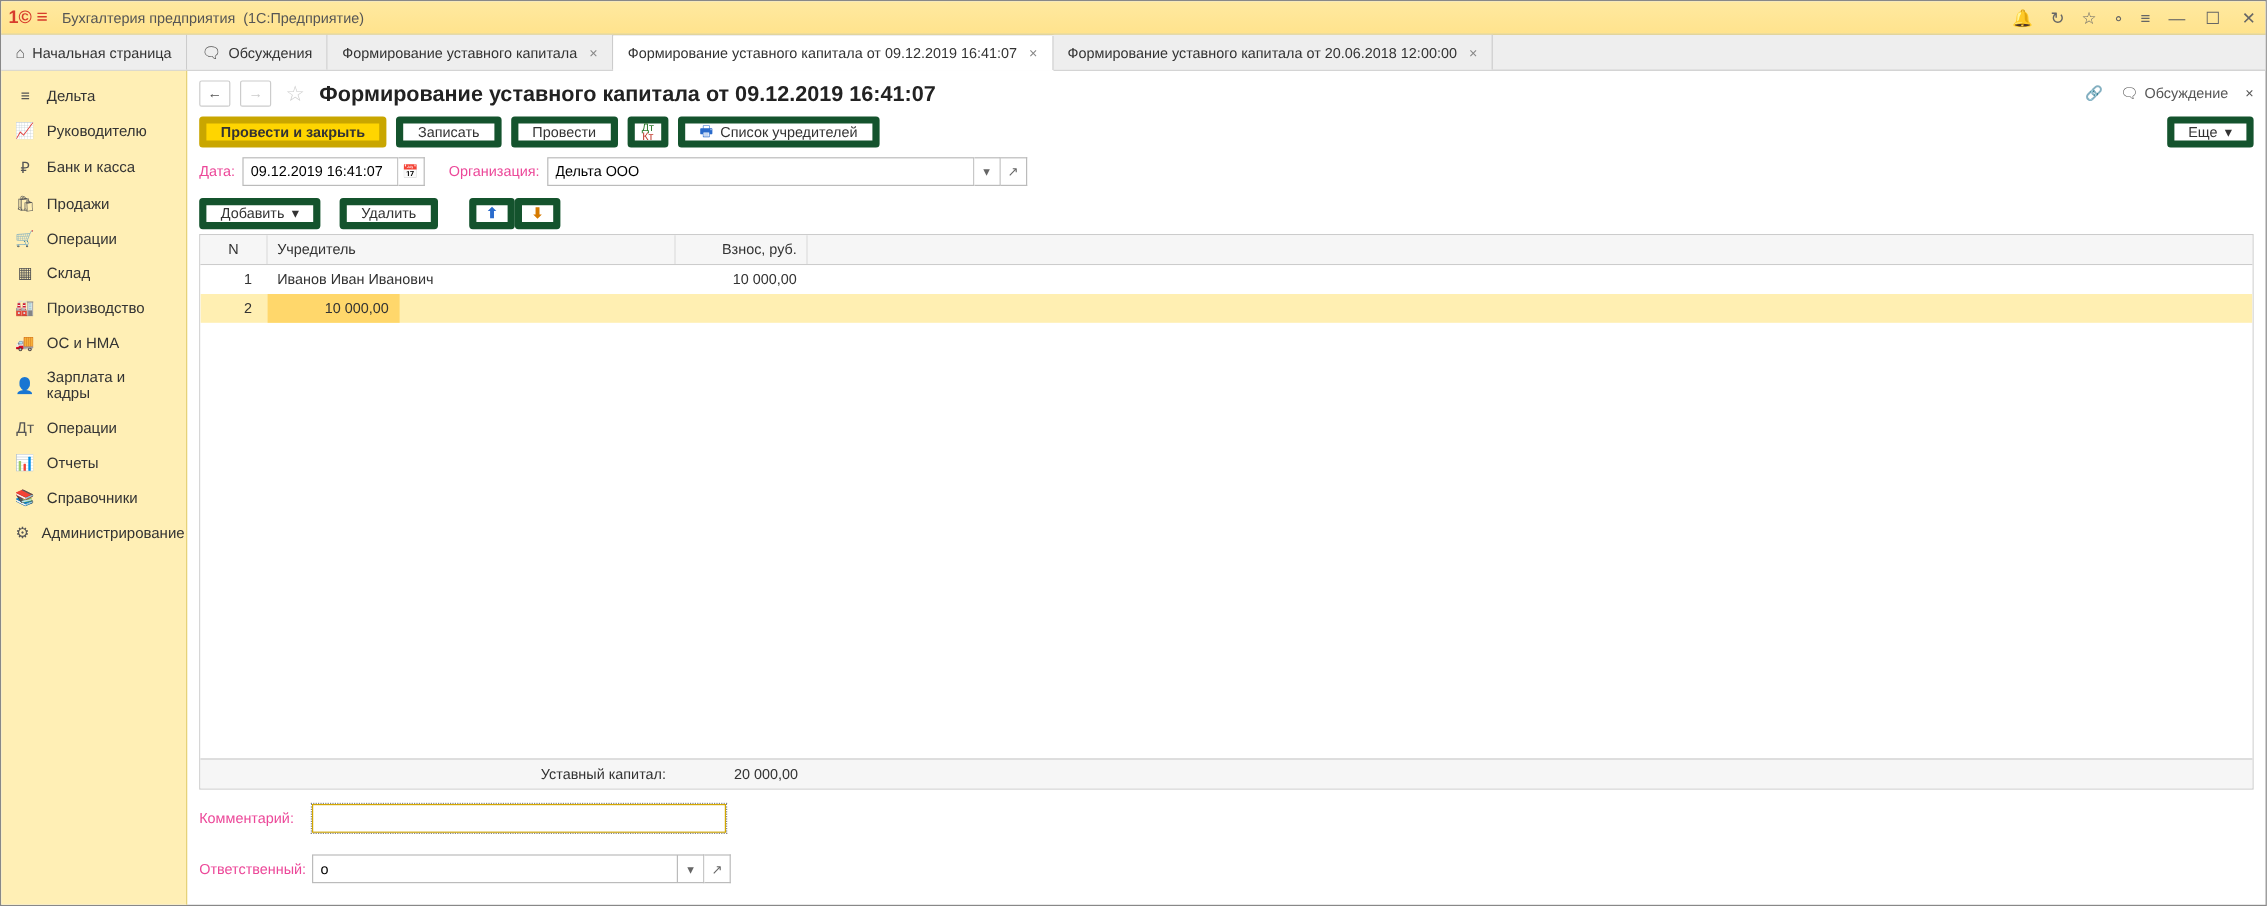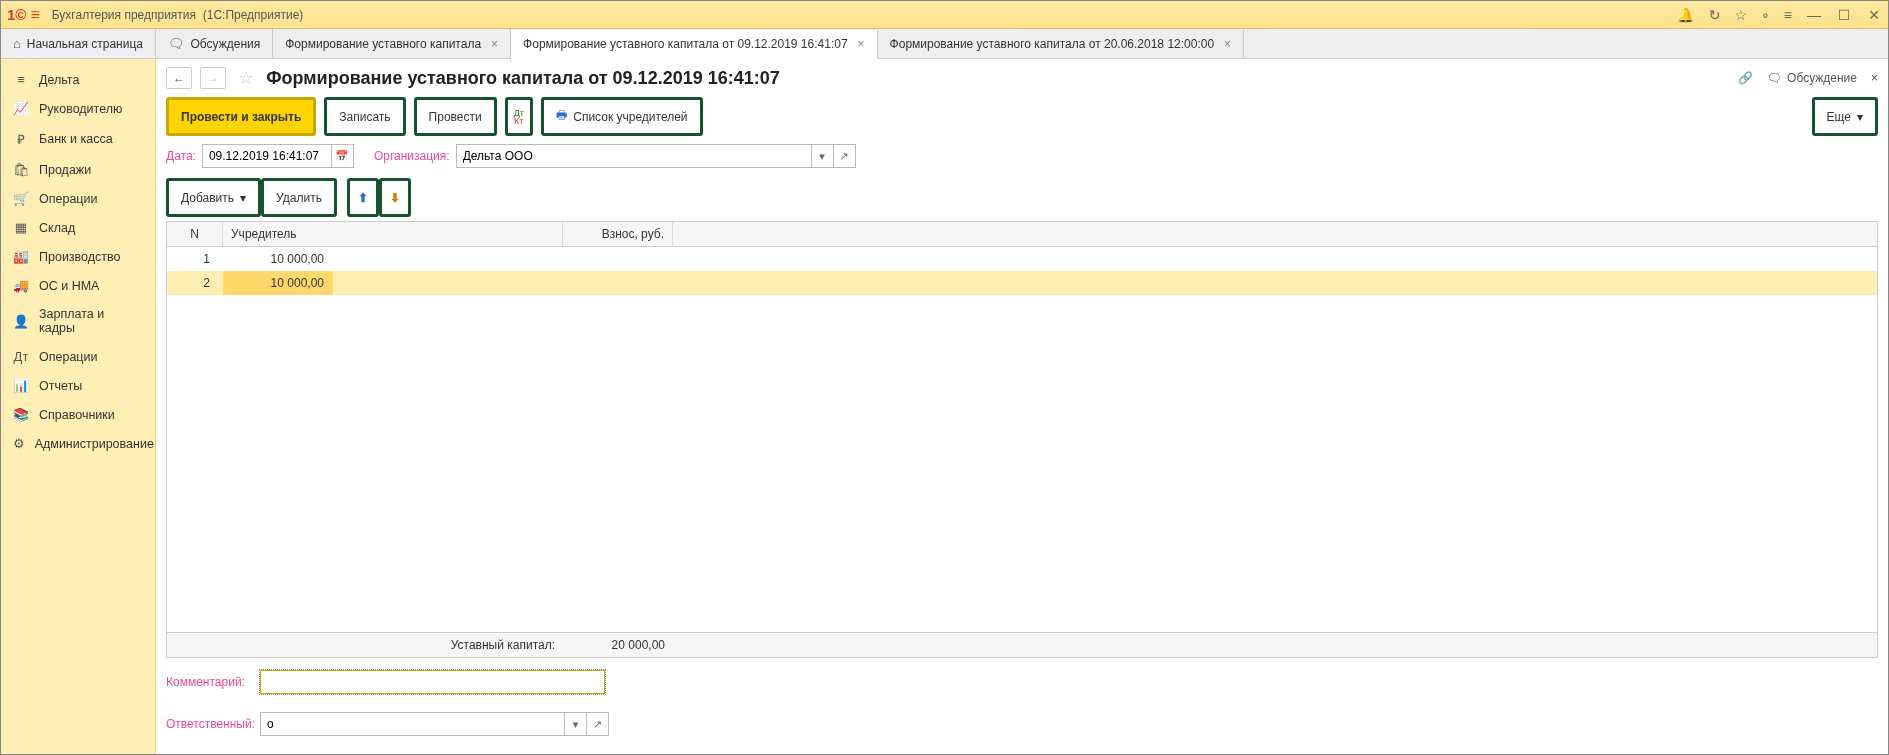--- a/index.html
+++ b/index.html
@@ -33,39 +33,39 @@
 
 .header-row { display: flex; align-items: center; gap: 8px; margin-bottom: 8px; }
 .navarrow { width: 26px; height: 22px; border: 1px solid #ccc; background: #fff; display: inline-flex; align-items: center; justify-content: center; color: #555; cursor: pointer; border-radius: 2px; }
 .star { color: #ccc; font-size: 18px; margin: 0 4px; cursor: pointer; }
 .page-title { font-size: 18px; font-weight: 600; color: #222; }
 .header-right { margin-left: auto; display: flex; align-items: center; gap: 14px; color: #555; }
 .header-right .lnk { display: flex; align-items: center; gap: 5px; cursor: pointer; font-size: 12px; }
 
 
 .toolbar { display: flex; align-items: center; gap: 8px; margin-bottom: 8px; }
-.btn { height: 39px; padding: 0 12px; border: 3px solid #14532d; background: #fff; border-radius: 3px; font-size: 12px; color: #333; display: inline-flex; align-items: center; gap: 6px; cursor: pointer; }
+.btn { height: 26px; padding: 0 12px; border: 6px solid #14532d; background: #fff; border-radius: 3px; font-size: 12px; color: #333; display: inline-flex; align-items: center; gap: 6px; cursor: pointer; }
 .btn.primary { background: #ffd500; border-color: #c9a600; font-weight: bold; }
 .btn.icon-only { padding: 0 6px; }
 .toolbar-right { margin-left: auto; }
 .dtkt { font-size: 9px; line-height: 8px; display: inline-flex; flex-direction: column; }
 .dtkt .dt { color: #2b7a2b; }
 .dtkt .kt { color: #c0392b; }
 
 
 .formline { display: flex; align-items: center; gap: 6px; margin-bottom: 10px; }
 .lbl { color: #ec4899; font-size: 12px; }
 .input { height: 24px; border: 1px solid #bbb; padding: 0 6px; font-size: 12px; background: #fff; }
 .input-group { display: flex; }
 .input-group .addon { width: 22px; height: 24px; border: 1px solid #bbb; border-left: none; display: flex; align-items: center; justify-content: center; background: #fff; color: #666; cursor: pointer; font-size: 11px; }
 .date-field { width: 130px; }
 .org-field { width: 356px; }
 
 
-.tbltoolbar { display: flex; align-items: center; gap: 0; margin-bottom: 4px; }
+.tbltoolbar { display: flex; align-items: center; gap: 16px; margin-bottom: 4px; }
 .updown { display: flex; gap: 0; margin-left: 10px; }
 .updown .btn { padding: 0 8px; color: #2a6bcc; font-weight: bold; }
 .updown .btn.dn { color: #d67a00; }
 
 
 .grid { border: 1px solid #ccc; flex: 1; display: flex; flex-direction: column; min-height: 300px; }
 .ghead { display: flex; background: #f6f6f6; border-bottom: 1px solid #ccc; }
 .ghead .cell { padding: 5px 8px; border-right: 1px solid #ddd; font-size: 12px; color: #333; }
 .col-n { width: 56px; text-align: center; }
 .col-founder { width: 340px; }
@@ -258,20 +258,21 @@
     <div class="grid">
       <div class="ghead">
         <div class="cell col-n">N</div>
         <div class="cell col-founder">Учредитель</div>
         <div class="cell col-amount">Взнос, руб.</div>
         <div class="cell" style="flex:1;border-right:none;"></div>
       </div>
       <div class="gbody">
         <div class="grow">
           <div class="cell col-n">1</div>
+          <div class="cell col-founder">Иванов Иван Иванович</div>
           <div class="cell col-amount">10 000,00</div>
         </div>
         <div class="grow selected">
           <div class="cell col-n">2</div>
           <div class="cell col-amount">10 000,00</div>
         </div>
       </div>
       <div class="gfoot">
         <div class="cell col-n"></div>
         <div class="cell col-founder">Уставный капитал:</div>

